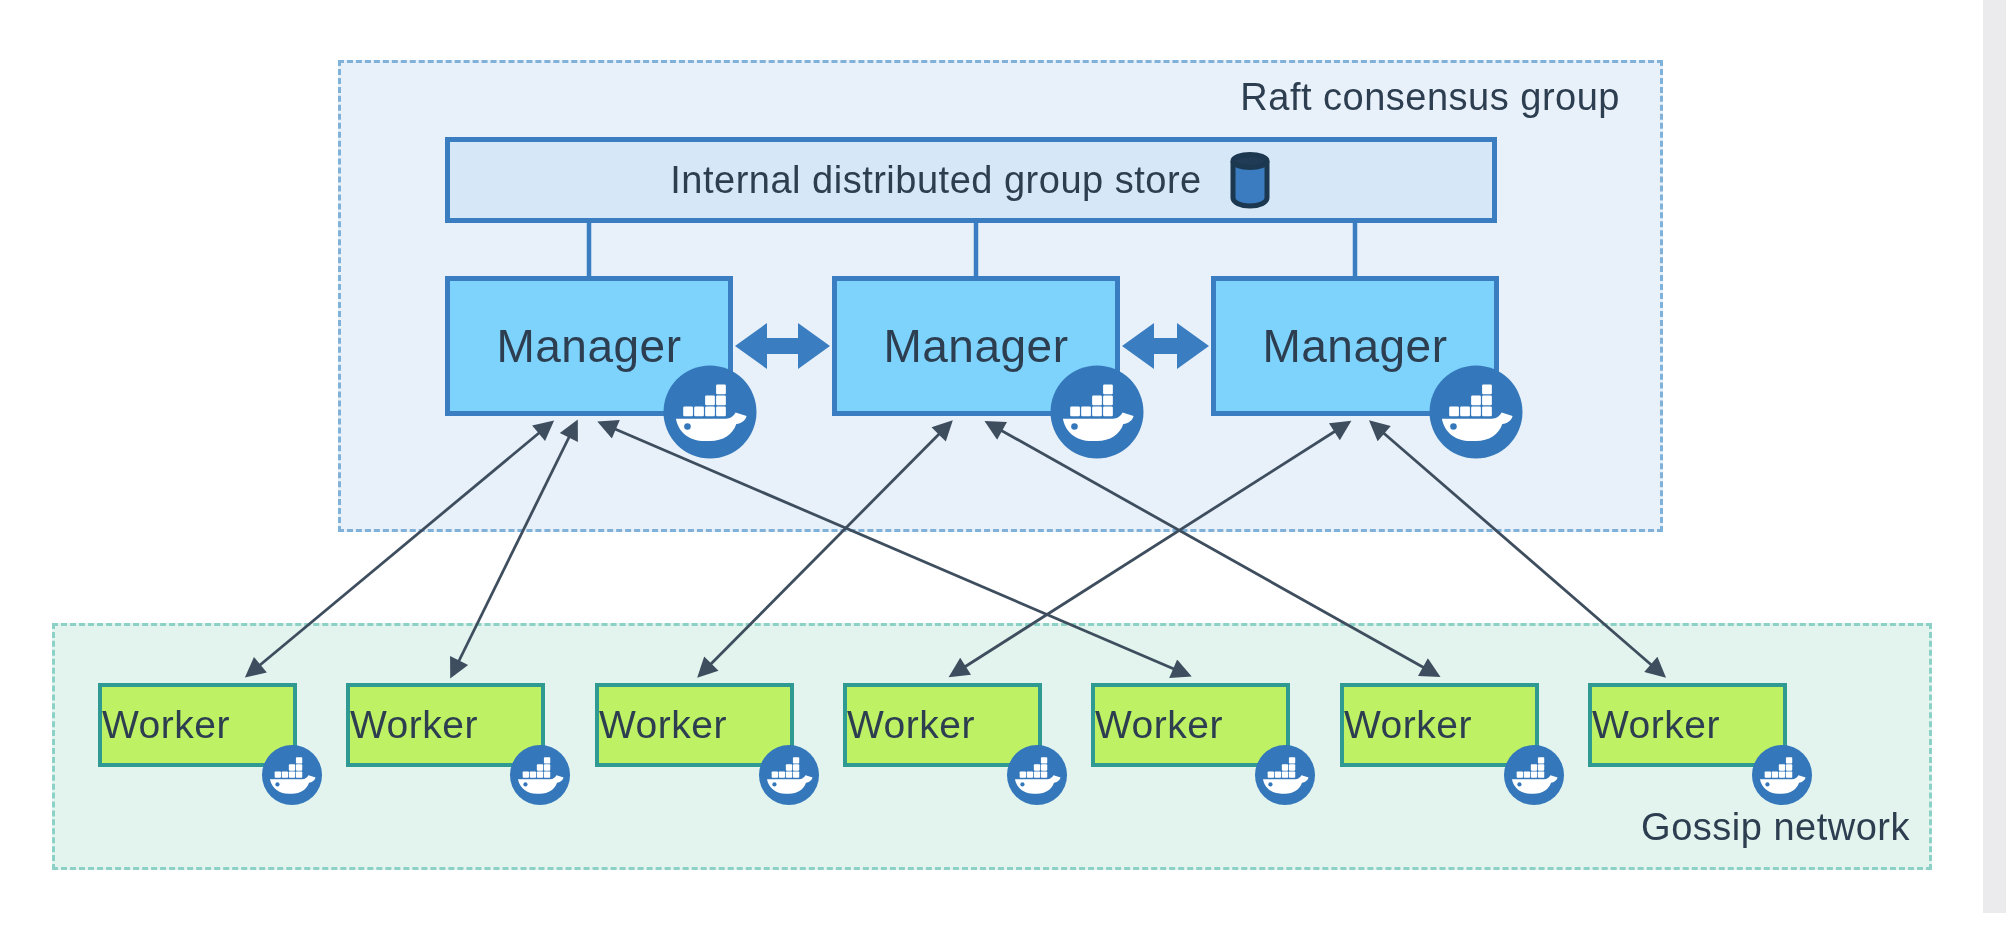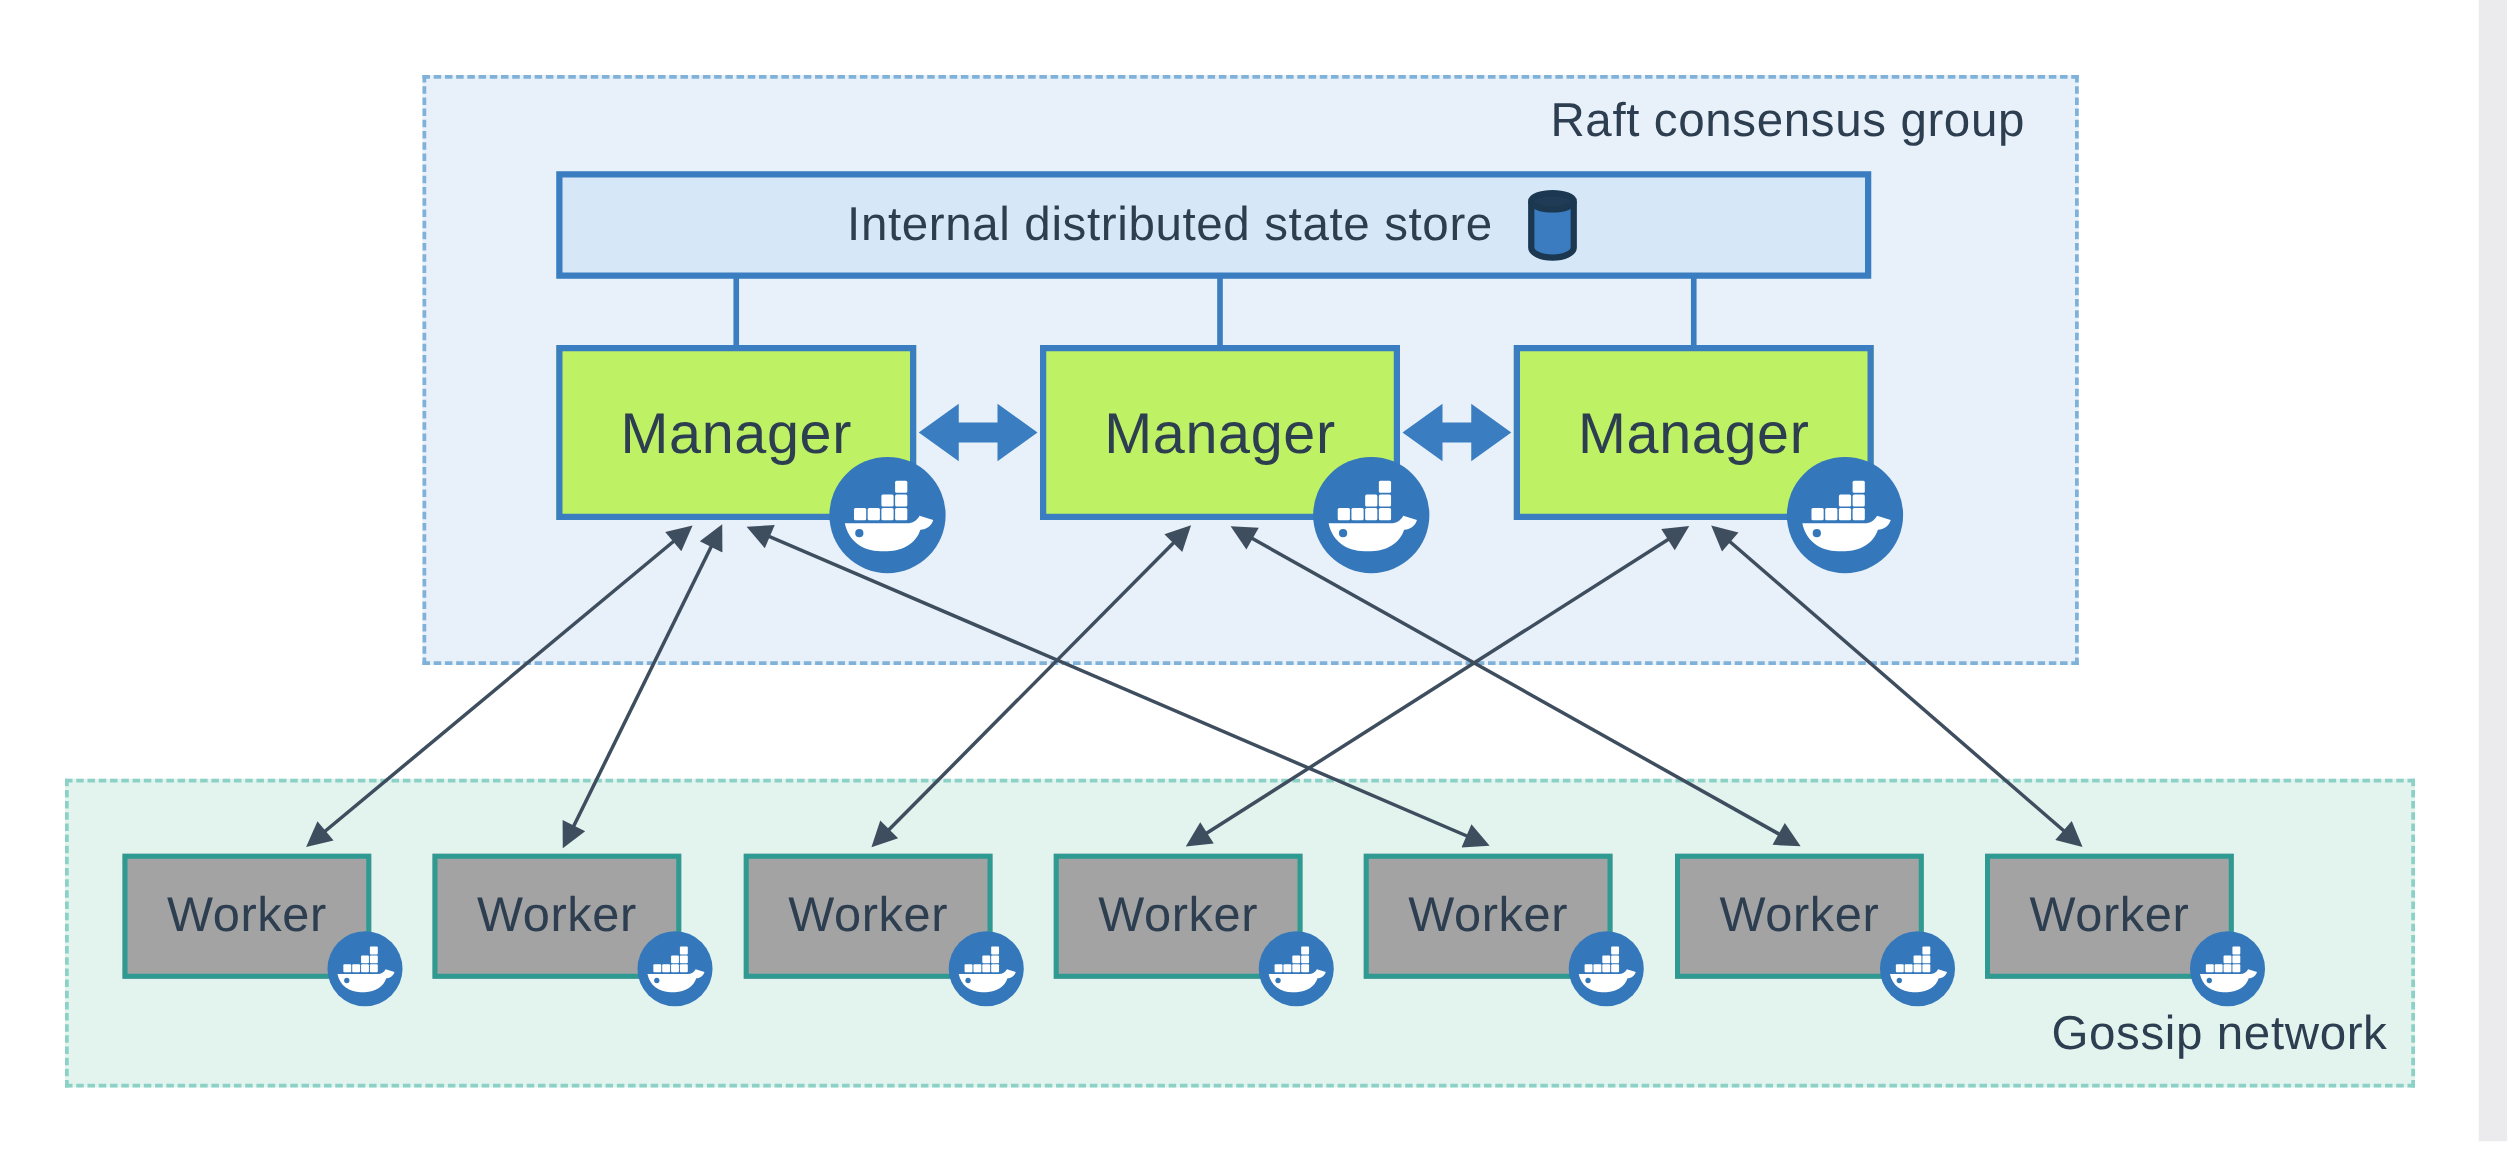--- a/index.html
+++ b/index.html
@@ -29,30 +29,30 @@
   .gossip-label{top:806px;right:96px;margin-left:32px;}
   
   .store-box{
     position:absolute;left:445px;top:137px;width:1052px;height:86px;
     background:#d6e8f7;border:5px solid #3a7dc0;box-sizing:border-box;
     display:flex;align-items:center;justify-content:center;gap:26px;
   }
   .store-label{font-size:38px;letter-spacing:.5px;}
   .manager-box{
     position:absolute;top:276px;width:288px;height:140px;
-    background:#bef264;border:5px solid #3a7dc0;box-sizing:border-box;
+    background:#7dd3fc;border:5px solid #3a7dc0;box-sizing:border-box;
     display:flex;align-items:center;justify-content:center;
   }
   .manager-box .lbl{font-size:46px;letter-spacing:.5px;}
   .m1{left:445px;} .m2{left:832px;} .m3{left:1211px;}
   
   .worker-box{
-    position:absolute;top:683px;width:199px;height:100px;
-    background:#a3a3a3;border:4px solid #2e9a92;box-sizing:border-box;
-    display:flex;align-items:center;justify-content:center;
+    position:absolute;top:683px;width:199px;height:84px;
+    background:#bef264;border:4px solid #2e9a92;box-sizing:border-box;
+    display:flex;align-items:center;justify-content:flex-start;
   }
   .worker-box .lbl{font-size:39px;letter-spacing:.5px;}
   .w1{left:98px;} .w2{left:346px;} .w3{left:595px;} .w4{left:843px;}
   .w5{left:1091px;} .w6{left:1340px;} .w7{left:1588px;}
   
   .overlay{position:absolute;left:0;top:0;pointer-events:none;}
   .link{stroke:#3e4e5e;stroke-width:2.8;}
   .connector{stroke:#3a7dc0;stroke-width:4.5;}
   .peer-arrow{fill:#3a7dc0;}
   .badge{position:absolute;}
@@ -82,21 +82,21 @@
 </svg>
 
 <div class="canvas">
 
   <div class="right-strip"></div>
 
   <div class="raft-fill"></div>
   <div class="group-label raft-label">Raft consensus group</div>
 
   <div class="store-box">
-    <span class="store-label">Internal distributed state store</span>
+    <span class="store-label">Internal distributed group store</span>
     <svg class="db-icon" viewBox="0 0 44 58" width="44" height="58">
       <path d="M5 10 v37 c0 4.4 7.6 8 17 8 s17 -3.6 17 -8 V10" fill="#3a7cbf" stroke="#1c3850" stroke-width="5" stroke-linejoin="round"></path>
       <ellipse cx="22" cy="10" rx="17" ry="6.5" fill="#1f3b55" stroke="#1c3850" stroke-width="5"></ellipse>
     </svg>
   </div>
 
   <div class="manager-box m1">
     <span class="lbl">Manager</span>
   </div>
   <div class="manager-box m2">

